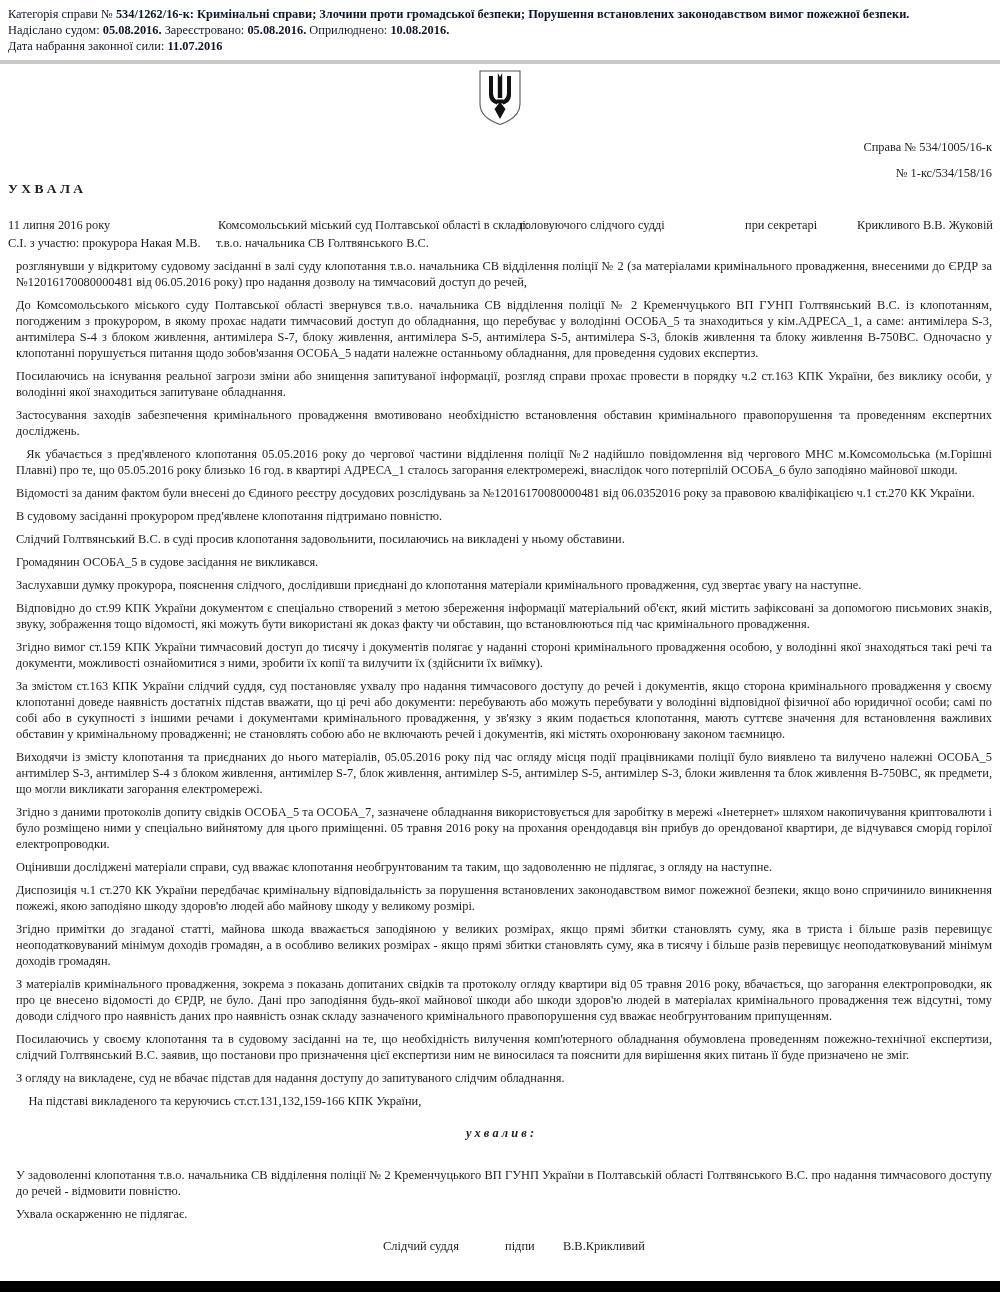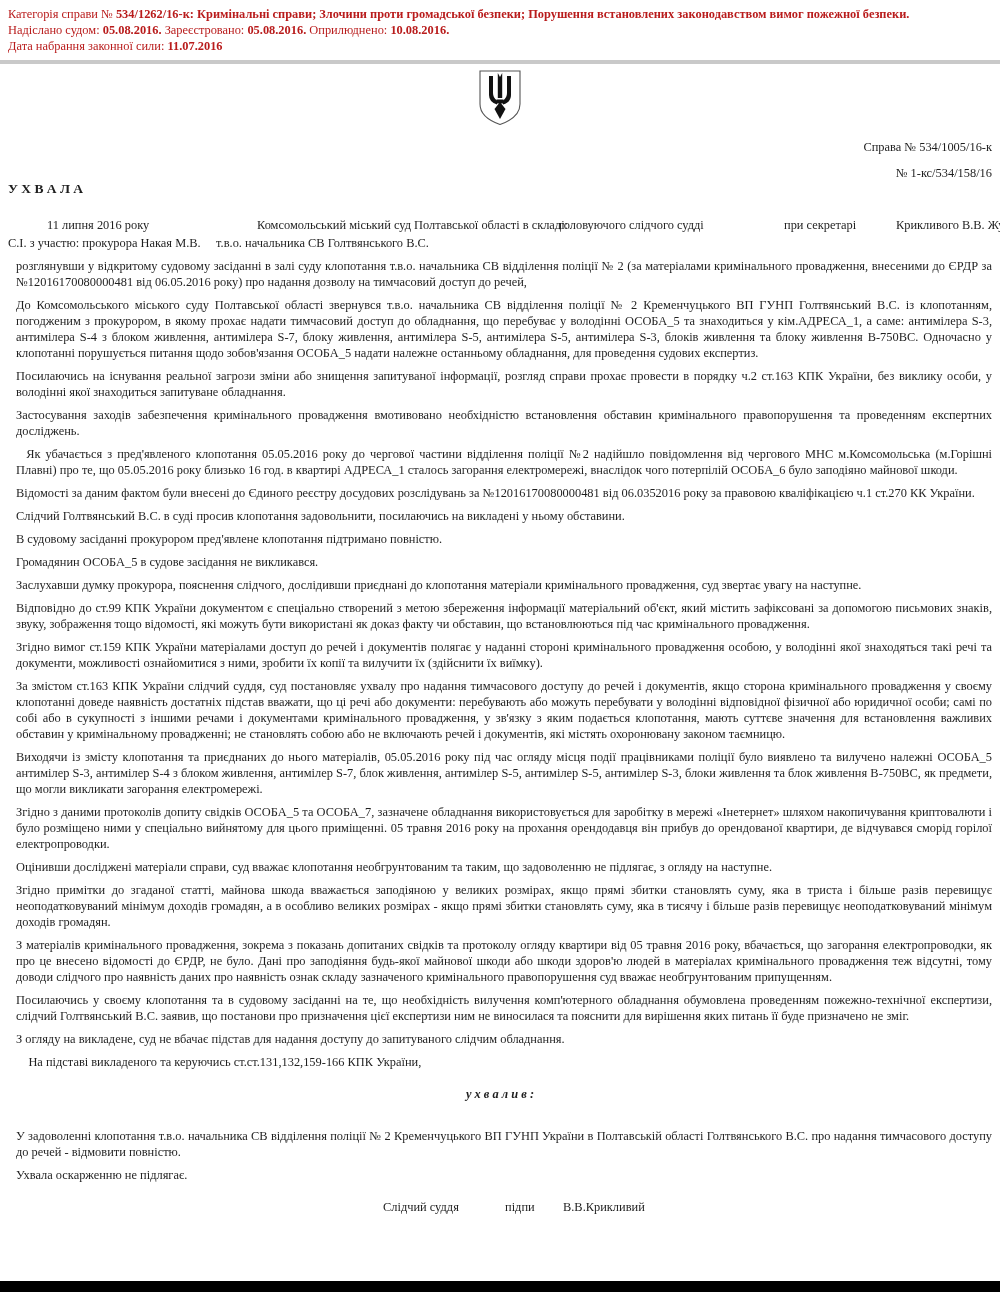--- a/index.html
+++ b/index.html
@@ -8,35 +8,35 @@
     width:1000px;height:1292px;
     overflow:hidden;
     background:#fff;
     font-family:"Liberation Serif","DejaVu Serif",serif;
     font-size:12.4px;
     color:#1f1f1f;
     box-sizing:border-box;
     padding:6px 8px 0 8px;
   }
   
-  .hdr{color:#b91c1c;line-height:16px;}
+  .hdr{color:#0f172a;line-height:16px;}
   .hdr b{font-weight:bold;}
   .divider{height:4px;background:#c9c9c9;margin-top:6px;margin-left:-8px;margin-right:-8px;}
   
   .emblem-wrap{text-align:center;margin-top:5px;height:58px;}
   
   .case-line{text-align:right;line-height:16px;}
   .case-1{margin-top:12px;}
   .case-2{margin-top:10px;}
   
   .doc-title{text-align:left;font-weight:bold;font-size:13.5px;line-height:16px;}
   .sec-heading{text-align:center;font-weight:bold;margin:13px 0 0 0;line-height:16px;}
   .sec-heading.ruled{margin-top:16px;font-style:italic;}
   
-  .comp-l1{position:relative;height:16px;margin-top:21px;margin-left:39px;}
+  .comp-l1{position:relative;height:16px;margin-top:21px;}
   .comp-l1 span{position:absolute;top:0;white-space:nowrap;}
   .comp-date{left:0;}
   .comp-court{left:210px;}
   .comp-presiding{left:512px;}
   .comp-secretary{left:737px;}
   .comp-names{left:849px;}
   .comp-l2{line-height:16px;margin-top:1px;}
   
   .body-p{margin:7px 0 0 8px;line-height:16px;text-align:justify;}
   .body-p.resolution{margin-top:26px;}
@@ -94,30 +94,31 @@
   <div class="comp-l2">С.І. з участю: прокурора Накая М.В.&nbsp;&nbsp;&nbsp;&nbsp; т.в.о. начальника СВ Голтвянського В.С.</div>
 
   <p class="body-p">розглянувши у відкритому судовому засіданні в залі суду клопотання т.в.о. начальника СВ відділення поліції № 2 (за матеріалами кримінального провадження, внесеними до ЄРДР за №12016170080000481 від 06.05.2016 року) про надання дозволу на тимчасовий доступ до речей,</p>
 
 
   <p class="body-p">До Комсомольського міського суду Полтавської області звернувся т.в.о. начальника СВ відділення поліції № 2 Кременчуцького ВП ГУНП Голтвянський В.С. із клопотанням, погодженим з прокурором, в якому прохає надати тимчасовий доступ до обладнання, що перебуває у володінні ОСОБА_5 та знаходиться у кім.АДРЕСА_1, а саме: антимілера S-3, антимілера S-4 з блоком живлення, антимілера S-7, блоку живлення, антимілера S-5, антимілера S-5, антимілера S-3, блоків живлення та блоку живлення В-750ВС. Одночасно у клопотанні порушується питання щодо зобов'язання ОСОБА_5 надати належне останньому обладнання, для проведення судових експертиз.</p>
   <p class="body-p">Посилаючись на існування реальної загрози зміни або знищення запитуваної інформації, розгляд справи прохає провести в порядку ч.2 ст.163 КПК України, без виклику особи, у володінні якої знаходиться запитуване обладнання.</p>
   <p class="body-p">Застосування заходів забезпечення кримінального провадження вмотивовано необхідністю встановлення обставин кримінального правопорушення та проведенням експертних досліджень.</p>
   <p class="body-p">&nbsp; Як убачається з пред'явленого клопотання 05.05.2016 року до чергової частини відділення поліції №2 надійшло повідомлення від чергового МНС м.Комсомольська (м.Горішні Плавні) про те, що 05.05.2016 року близько 16 год. в квартирі АДРЕСА_1 сталось загорання електромережі, внаслідок чого потерпілій ОСОБА_6 було заподіяно майнової шкоди.</p>
   <p class="body-p">Відомості за даним фактом були внесені до Єдиного реєстру досудових розслідувань за №12016170080000481 від 06.0352016 року за правовою кваліфікацією ч.1 ст.270 КК України.</p>
+  <p class="body-p">В судовому засіданні прокурором пред'явлене клопотання підтримано повністю.</p>
   <p class="body-p">Слідчий Голтвянський В.С. в суді просив клопотання задовольнити, посилаючись на викладені у ньому обставини.</p>
-  <p class="body-p">В судовому засіданні прокурором пред'явлене клопотання підтримано повністю.</p>
   <p class="body-p">Громадянин ОСОБА_5 в судове засідання не викликався.</p>
   <p class="body-p">Заслухавши думку прокурора, пояснення слідчого, дослідивши приєднані до клопотання матеріали кримінального провадження, суд звертає увагу на наступне.</p>
   <p class="body-p">Відповідно до ст.99 КПК України документом є спеціально створений з метою збереження інформації матеріальний об'єкт, який містить зафіксовані за допомогою письмових знаків, звуку, зображення тощо відомості, які можуть бути використані як доказ факту чи обставин, що встановлюються під час кримінального провадження.</p>
-  <p class="body-p">Згідно вимог ст.159 КПК України матеріалами доступ до речей і документів полягає у наданні стороні кримінального провадження особою, у володінні якої знаходяться такі речі та документи, можливості ознайомитися з ними, зробити їх копії та вилучити їх (здійснити їх виїмку).</p>
+  <p class="body-p">Згідно вимог ст.159 КПК України тимчасовий доступ до тисячу і документів полягає у наданні стороні кримінального провадження особою, у володінні якої знаходяться такі речі та документи, можливості ознайомитися з ними, зробити їх копії та вилучити їх (здійснити їх виїмку).</p>
   <p class="body-p">За змістом ст.163 КПК України слідчий суддя, суд постановляє ухвалу про надання тимчасового доступу до речей і документів, якщо сторона кримінального провадження у своєму клопотанні доведе наявність достатніх підстав вважати, що ці речі або документи: перебувають або можуть перебувати у володінні відповідної фізичної або юридичної особи; самі по собі або в сукупності з іншими речами і документами кримінального провадження, у зв'язку з яким подається клопотання, мають суттєве значення для встановлення важливих обставин у кримінальному провадженні; не становлять собою або не включають речей і документів, які містять охоронювану законом таємницю.</p>
   <p class="body-p">Виходячи із змісту клопотання та приєднаних до нього матеріалів, 05.05.2016 року під час огляду місця події працівниками поліції було виявлено та вилучено належні ОСОБА_5 антимілер S-3, антимілер S-4 з блоком живлення, антимілер S-7, блок живлення, антимілер S-5, антимілер S-5, антимілер S-3, блоки живлення та блок живлення В-750ВС, як предмети, що могли викликати загорання електромережі.</p>
   <p class="body-p">Згідно з даними протоколів допиту свідків ОСОБА_5 та ОСОБА_7, зазначене обладнання використовується для заробітку в мережі «Інетернет» шляхом накопичування криптовалюти і було розміщено ними у спеціально вийнятому для цього приміщенні. 05 травня 2016 року на прохання орендодавця він прибув до орендованої квартири, де відчувався сморід горілої електропроводки.</p>
   <p class="body-p">Оцінивши досліджені матеріали справи, суд вважає клопотання необгрунтованим та таким, що задоволенню не підлягає, з огляду на наступне.</p>
+  <p class="body-p">Диспозиція ч.1 ст.270 КК України передбачає кримінальну відповідальність за порушення встановлених законодавством вимог пожежної безпеки, якщо воно спричинило виникнення пожежі, якою заподіяно шкоду здоров'ю людей або майнову шкоду у великому розмірі.</p>
   <p class="body-p">Згідно примітки до згаданої статті, майнова шкода вважається заподіяною у великих розмірах, якщо прямі збитки становлять суму, яка в триста і більше разів перевищує неоподатковуваний мінімум доходів громадян, а в особливо великих розмірах - якщо прямі збитки становлять суму, яка в тисячу і більше разів перевищує неоподатковуваний мінімум доходів громадян.</p>
   <p class="body-p">З матеріалів кримінального провадження, зокрема з показань допитаних свідків та протоколу огляду квартири від 05 травня 2016 року, вбачається, що загорання електропроводки, як про це внесено відомості до ЄРДР, не було. Дані про заподіяння будь-якої майнової шкоди або шкоди здоров'ю людей в матеріалах кримінального провадження теж відсутні, тому доводи слідчого про наявність даних про наявність ознак складу зазначеного кримінального правопорушення суд вважає необгрунтованим припущенням.</p>
   <p class="body-p">Посилаючись у своєму клопотання та в судовому засіданні на те, що необхідність вилучення комп'ютерного обладнання обумовлена проведенням пожежно-технічної експертизи, слідчий Голтвянський В.С. заявив, що постанови про призначення цієї експертизи ним не виносилася та пояснити для вирішення яких питань її буде призначено не зміг.</p>
   <p class="body-p">З огляду на викладене, суд не вбачає підстав для надання доступу до запитуваного слідчим обладнання.</p>
   <p class="body-p">&nbsp;&nbsp;&nbsp; На підставі викладеного та керуючись ст.ст.131,132,159-166 КПК України,</p>
 
   <div class="sec-heading ruled">у х в а л и в :</div>
 
   <p class="body-p resolution">У задоволенні клопотання т.в.о. начальника СВ відділення поліції № 2 Кременчуцького ВП ГУНП України в Полтавській області Голтвянського В.С. про надання тимчасового доступу до речей - відмовити повністю.</p>
   <p class="body-p">Ухвала оскарженню не підлягає.</p>

